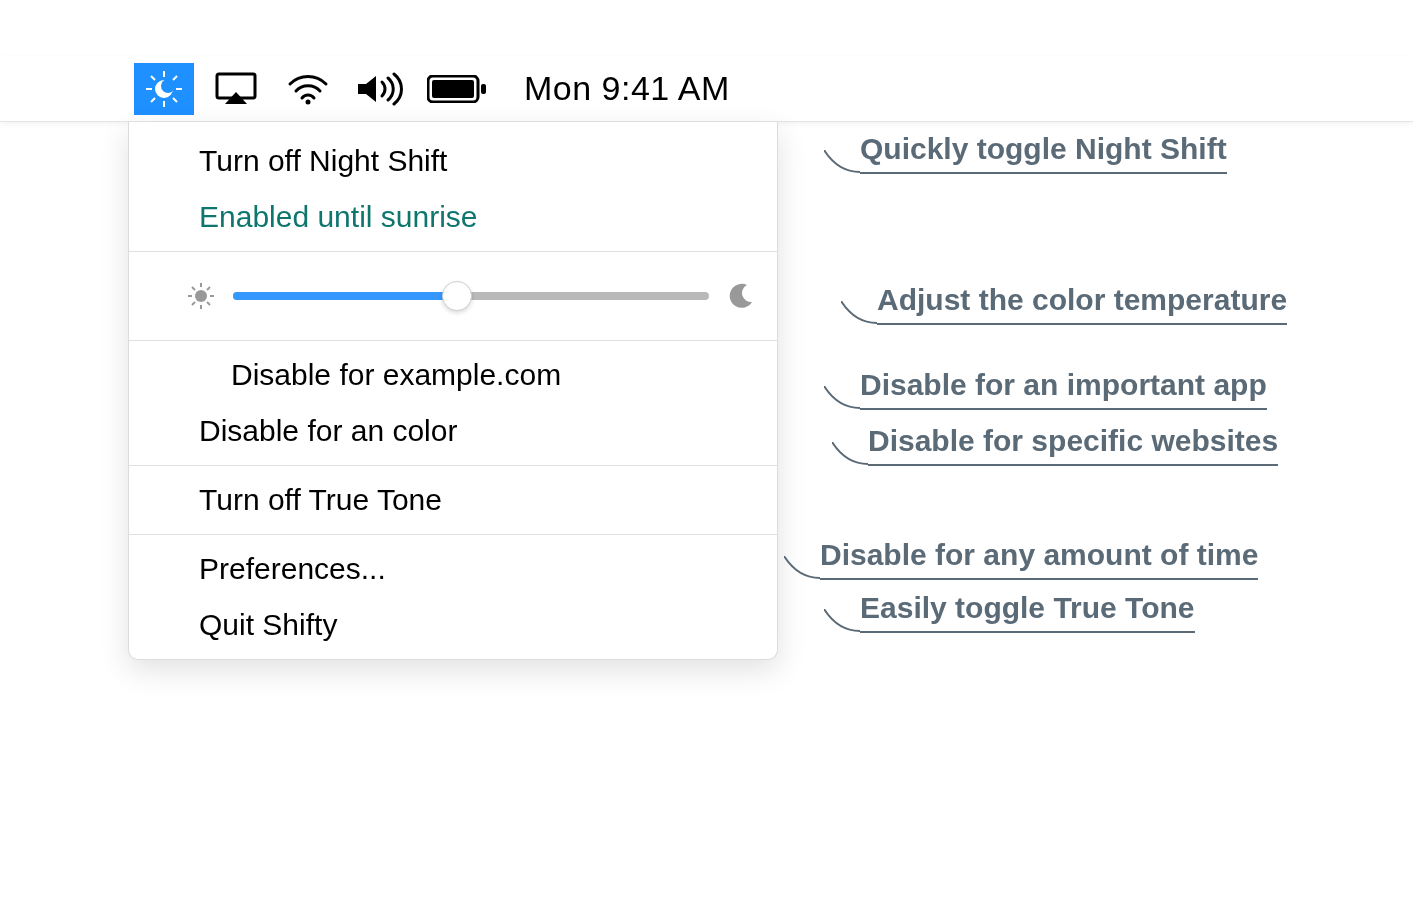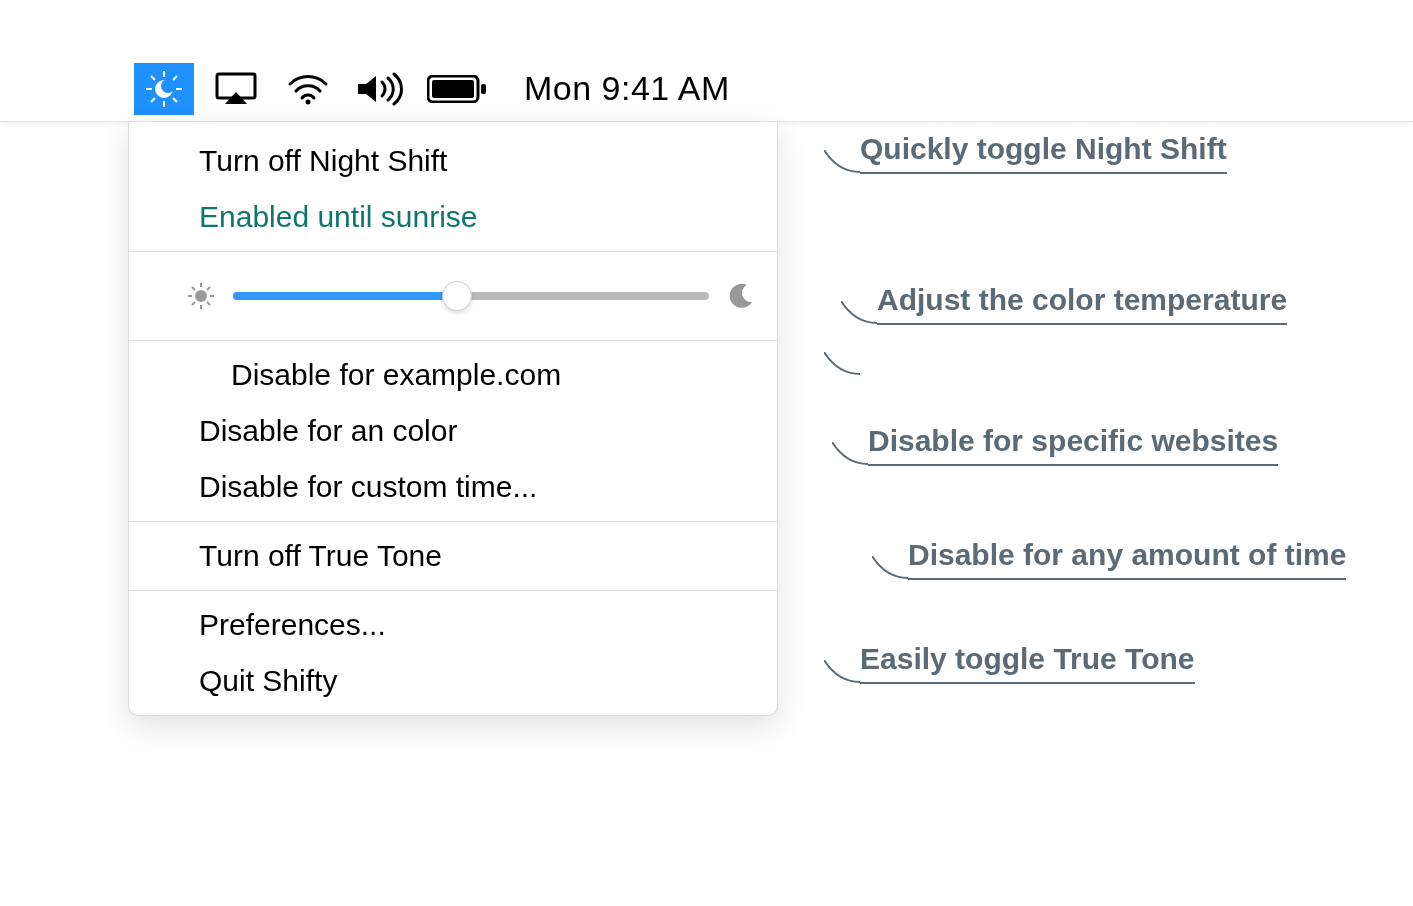--- a/index.html
+++ b/index.html
@@ -217,21 +217,20 @@
       <svg width="28" height="28" viewBox="0 0 28 28">
         <path d="M20 3 A12 12 0 1 0 25 20 A9 9 0 0 1 20 3 Z" fill="currentColor"></path>
       </svg>
     </span>
   </div>
 
   <div class="menu-sep"></div>
 
   <div class="menu-item indent">Disable for example.com</div>
   <div class="menu-item">Disable for an color</div>
-  <div class="menu-item">Disable for custom time...</div>
 
   <div class="menu-sep"></div>
 
   <div class="menu-item">Turn off True Tone</div>
 
   <div class="menu-sep"></div>
 
   <div class="menu-item">Preferences...</div>
   <div class="menu-item">Quit Shifty</div>
 </div>
@@ -248,45 +247,46 @@
 <div class="annotation" style="top:283px; left:860px;margin-left:17px;">
   <span>Adjust the color temperature</span>
   <span class="tail">
     <svg width="36" height="24" viewBox="0 0 36 24">
         <path d="M0 0 Q14 22 36 22" fill="none" stroke="#5a6a77" stroke-width="2"></path>
       </svg>
   </span>
 </div>
 
 <div class="annotation" style="top:368px; left:860px;">
+  <span>Disable for an important app</span>
   <span class="tail">
     <svg width="36" height="24" viewBox="0 0 36 24">
         <path d="M0 0 Q14 22 36 22" fill="none" stroke="#5a6a77" stroke-width="2"></path>
       </svg>
   </span>
 </div>
 
 <div class="annotation" style="top:424px; left:860px;margin-left:8px;">
   <span>Disable for specific websites</span>
   <span class="tail">
     <svg width="36" height="24" viewBox="0 0 36 24">
         <path d="M0 0 Q14 22 36 22" fill="none" stroke="#5a6a77" stroke-width="2"></path>
       </svg>
   </span>
 </div>
 
-<div class="annotation" style="top:538px; left:908px;">
+<div class="annotation" style="top:538px; left:820px;">
   <span>Disable for any amount of time</span>
   <span class="tail">
     <svg width="36" height="24" viewBox="0 0 36 24">
         <path d="M0 0 Q14 22 36 22" fill="none" stroke="#5a6a77" stroke-width="2"></path>
       </svg>
   </span>
 </div>
 
-<div class="annotation" style="top:642px; left:860px;">
+<div class="annotation" style="top:591px; left:860px;">
   <span>Easily toggle True Tone</span>
   <span class="tail">
     <svg width="36" height="24" viewBox="0 0 36 24">
         <path d="M0 0 Q14 22 36 22" fill="none" stroke="#5a6a77" stroke-width="2"></path>
       </svg>
   </span>
 </div>
 
 </body></html>

